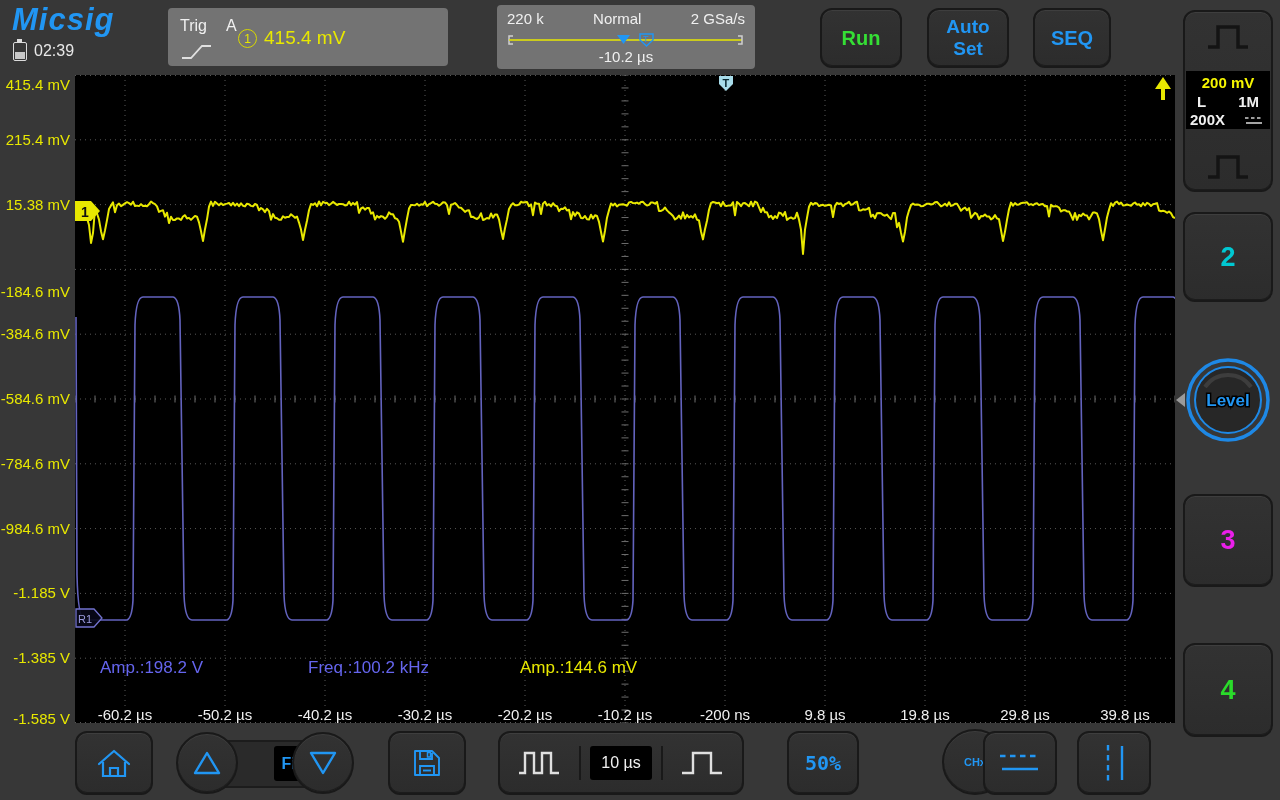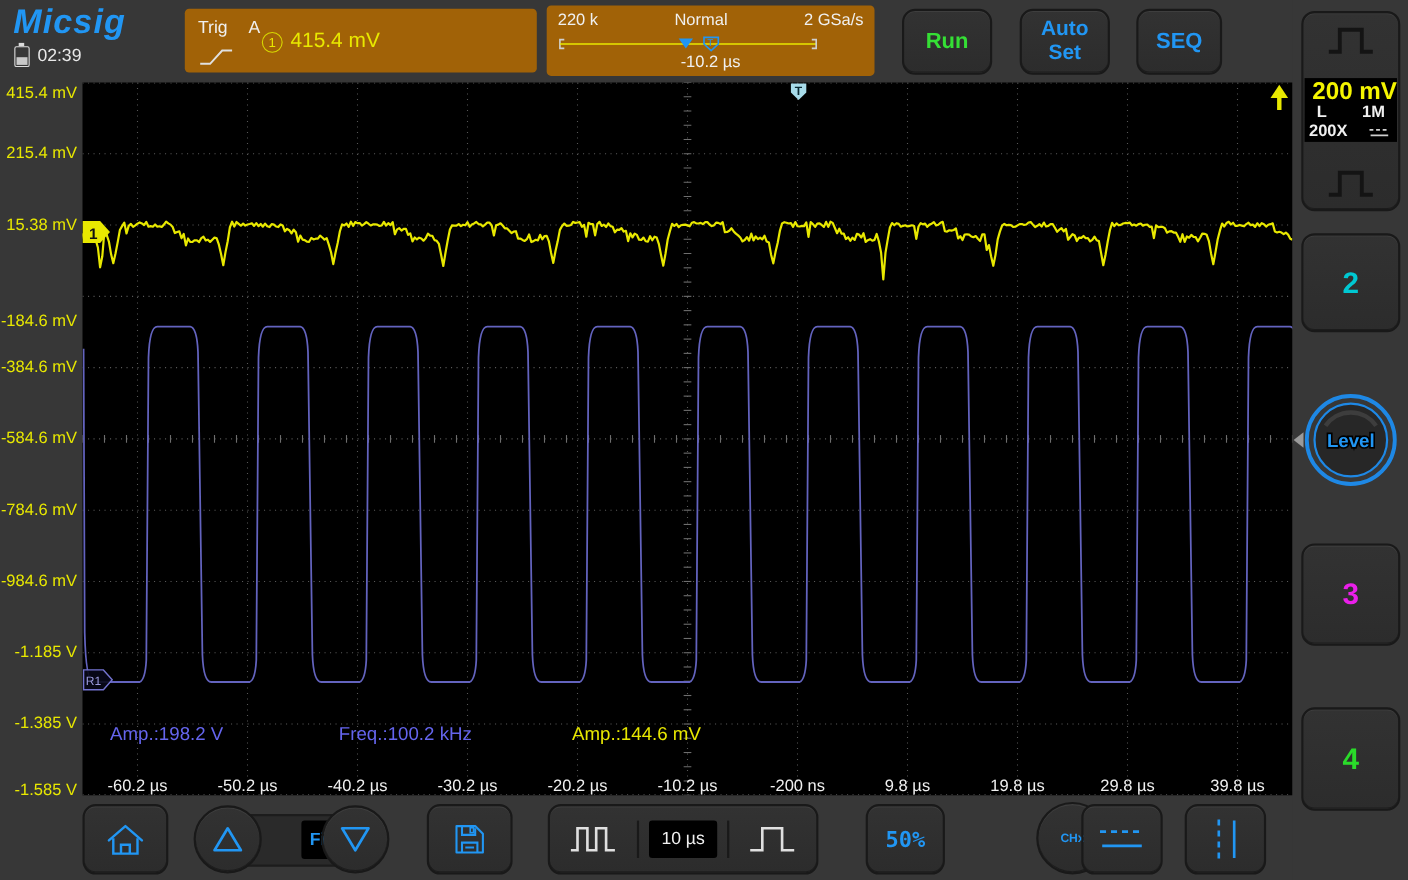--- a/index.html
+++ b/index.html
@@ -9,21 +9,21 @@
     -webkit-font-smoothing:antialiased;
   }
   .abs{position:absolute;}
   
   .logo{left:12px;top:2px;font-size:31px;font-weight:800;font-style:italic;
         color:var(--accent,#2196F3);letter-spacing:1px;}
   .clock-row{left:13px;top:42px;display:flex;gap:7px;color:#e8e8e8;font-size:16px;}
   .battery{position:relative;width:12px;height:17px;border:1.5px solid #dcdcdc;border-radius:2px;display:inline-block;}
   .battery::before{content:"";position:absolute;top:-4px;left:2.5px;width:5px;height:2.5px;background:#dcdcdc;}
   .battery::after{content:"";position:absolute;left:1px;right:1px;bottom:1px;height:7px;background:#c9c9c9;}
-  .blackbox{background:#a16207;border-radius:4px;padding-left:40px;}
+  .blackbox{background:#737373;border-radius:4px;}
   .trig-box{left:168px;top:8px;width:280px;height:58px;}
   .trig-label{position:absolute;left:12px;top:9px;font-size:16px;color:#f0f0f0;}
   .trig-mode{position:absolute;left:58px;top:9px;font-size:16px;color:#f0f0f0;}
   .slope-icon{position:absolute;left:13px;top:35px;}
   .circ1{position:absolute;left:70px;top:21px;width:17px;height:17px;border:1.5px solid #d8d800;
          border-radius:50%;color:#e8e800;font-size:12px;display:flex;align-items:center;justify-content:center;}
   .trig-level{position:absolute;left:96px;top:19px;font-size:19px;color:#e8e800;}
   .acq-box{left:497px;top:5px;width:258px;height:64px;}
   .acq-row1{position:absolute;left:10px;right:10px;top:5px;display:flex;justify-content:space-between;
             color:#f0f0f0;font-size:15px;}
@@ -43,21 +43,21 @@
   .plot{left:75px;top:75px;width:1100px;height:648px;background:#000;}
   .vlabel{position:absolute;left:0;width:70px;text-align:right;color:#e8e800;font-size:15px;}
   .tlabel{position:absolute;width:84px;text-align:center;color:#f0f0f0;font-size:15px;top:631px;}
   .meas{position:absolute;top:583px;font-size:17px;}
   
   .sidebar{left:1175px;top:0;width:105px;height:800px;background:#373737;}
   .ch-btn{left:8px;width:90px;font-size:27px;}
   .ch1-btn{top:10px;height:182px;display:block;}
   .ch1-pulse{position:absolute;left:20px;}
   .ch1info{position:absolute;left:1px;right:1px;top:59px;height:58px;background:#000;}
-  .ch1info .r1{height:22px;line-height:23px;text-align:right;color:#f5f500;font-weight:bold;font-size:22px;}
+  .ch1info .r1{height:22px;line-height:23px;text-align:center;color:#f5f500;font-weight:bold;font-size:15px;}
   .ch1info .r2{height:18px;display:flex;justify-content:space-between;padding:0 11px;color:#f0f0f0;font-size:15px;line-height:17px;}
   .ch1info .r3{height:18px;display:flex;justify-content:space-between;padding:0 5px 0 4px;color:#f0f0f0;font-size:15px;line-height:16px;align-items:center;}
   .knob-arrow{left:1176px;top:393px;width:0;height:0;border-top:7px solid transparent;
               border-bottom:7px solid transparent;border-right:9px solid #9a9a9a;}
   
   .fine-wrap{left:203px;top:740px;width:128px;height:48px;background:#2a2a2a;
              border:2px solid #1c1c1c;border-radius:8px;box-sizing:border-box;}
   .fine-box{left:241px;top:746px;width:48px;height:35px;background:#000;border-radius:3px;
             color:var(--accent,#2196F3);font-weight:bold;font-size:16px;display:flex;align-items:center;justify-content:center;margin-left:33px;}
   .tb-group{left:498px;top:731px;width:246px;height:64px;display:flex;padding:0;}

